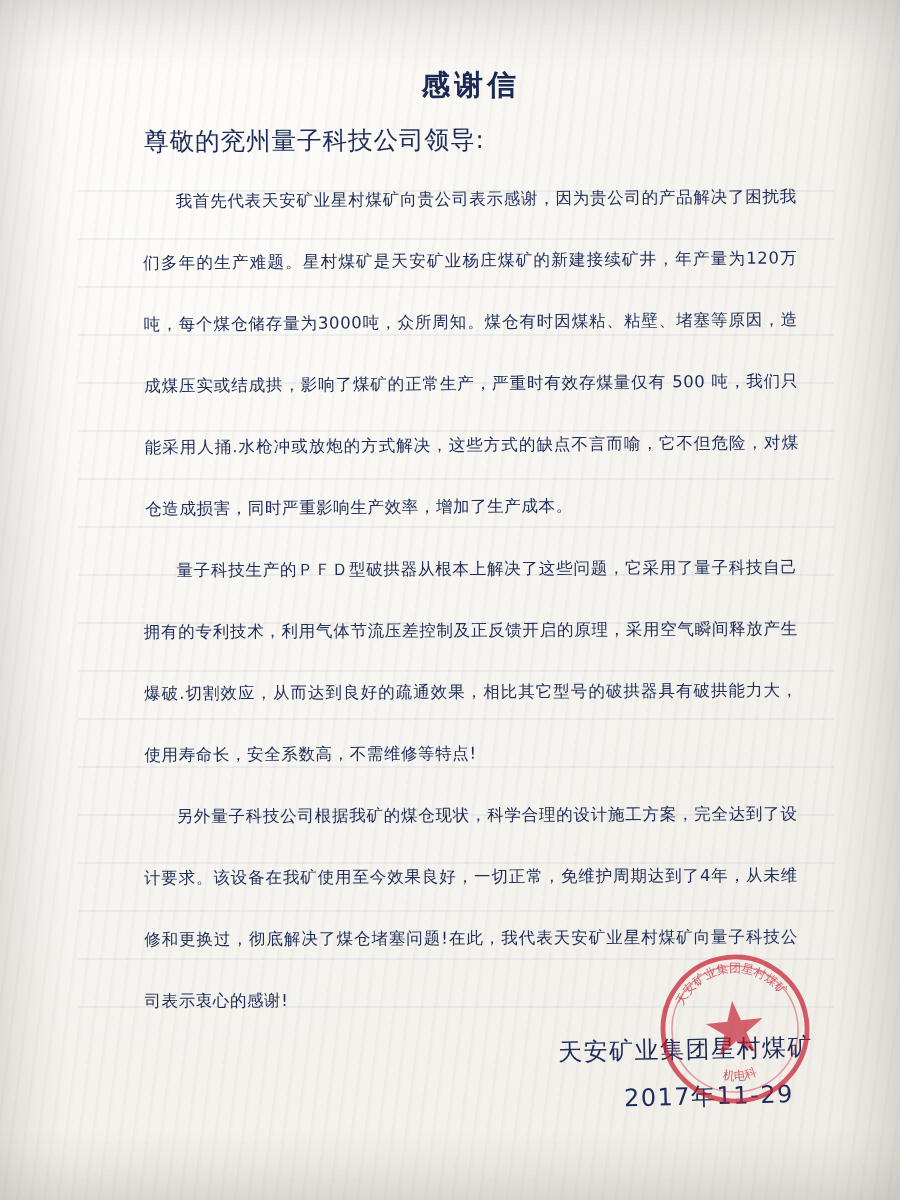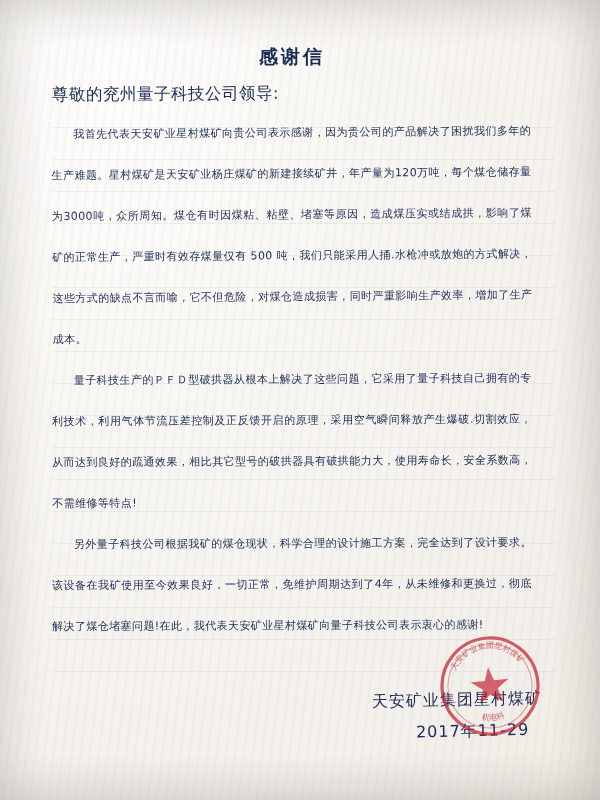--- a/index.html
+++ b/index.html
@@ -53,20 +53,21 @@
       rgba(150,165,185,0.13) 31px,
       rgba(150,165,185,0.13) 32px
     );
   }
 
   #content {
     position: absolute;
     inset: 0;
     padding: 38px 68px 30px 52px;
     box-sizing: border-box;
+    margin-left: 44px;
   }
 
   .title {
     text-align: center;
     font-family: "DejaVu Sans", sans-serif;
     font-size: 19px;
     font-weight: 700;
     color: #1b2a55;
     letter-spacing: 3px;
     margin: 6px 0 14px 0;

